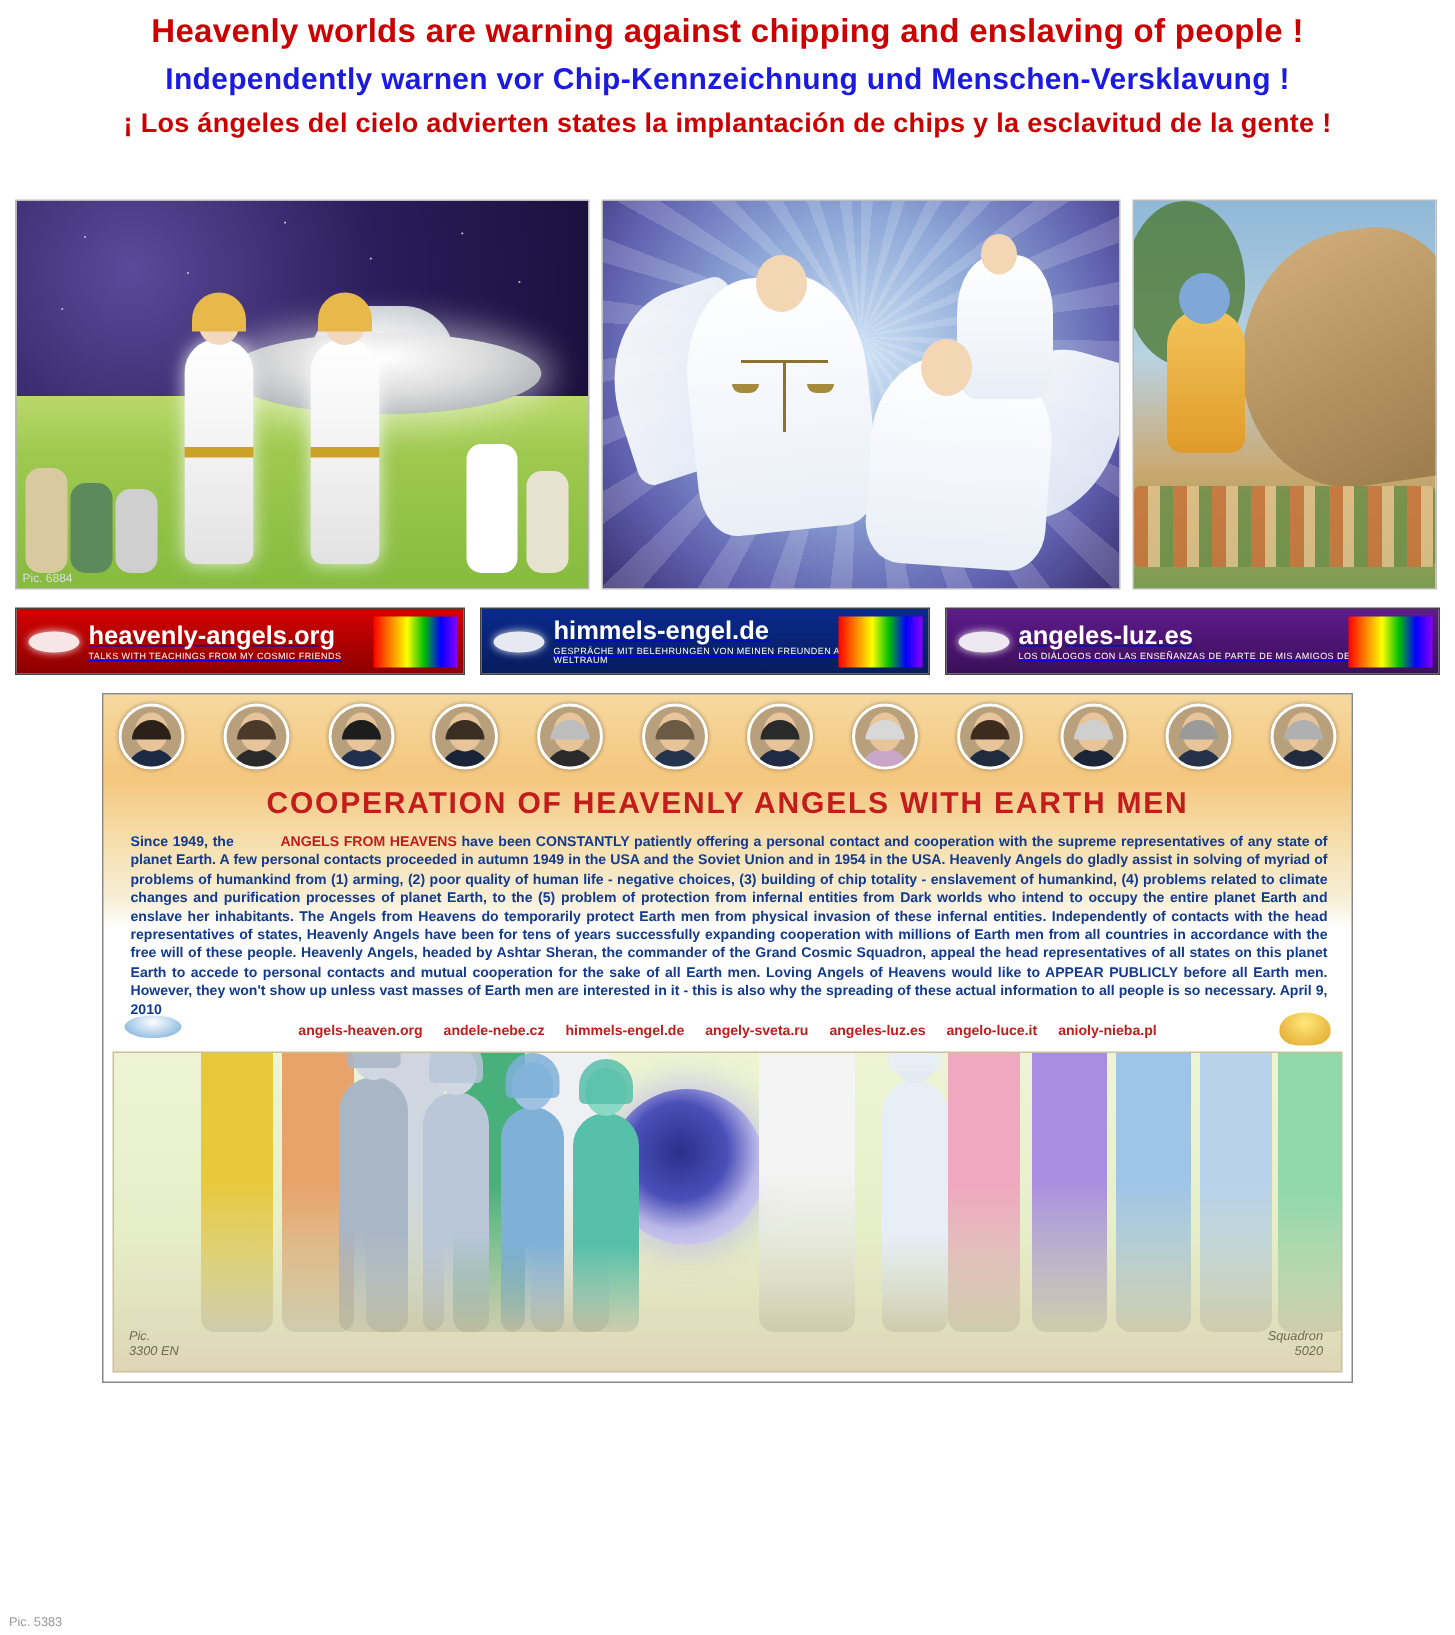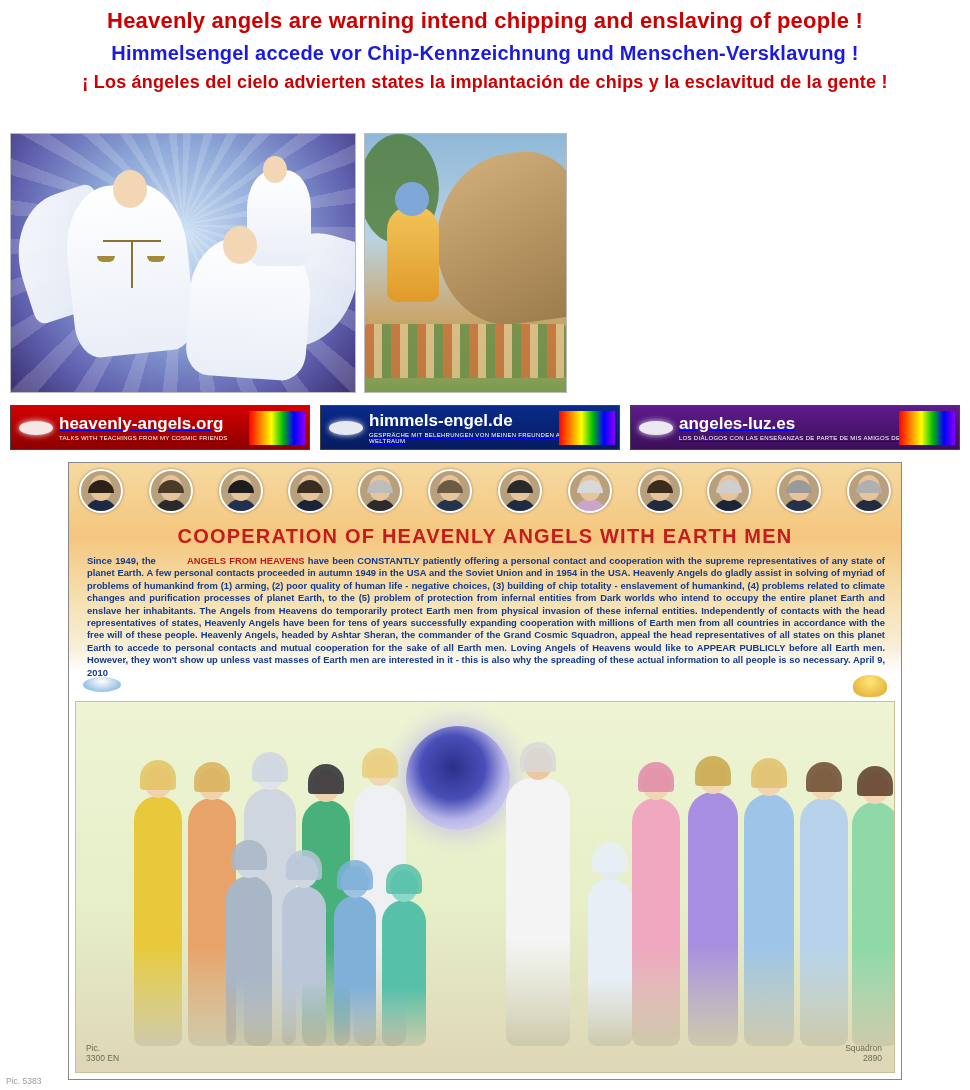--- a/index.html
+++ b/index.html
@@ -110,21 +110,21 @@
   .bn3{width:330px;background:linear-gradient(180deg,#5f1b8c,#3b0f59);}
   .bn .ufo{width:34px;height:14px;border-radius:50%;background:#fff;opacity:.9;flex:0 0 auto;margin-right:6px;
     box-shadow:0 0 6px #fff;}
   .bn .txt{display:flex;flex-direction:column;justify-content:center;}
   .bn .t1{color:#fff;font-size:17px;font-weight:bold;line-height:1;}
   .bn .t2{color:#fff;font-size:6px;letter-spacing:.3px;margin-top:3px;}
   .rainbow{position:absolute;right:4px;top:5px;width:56px;height:34px;
     background:linear-gradient(90deg,#ff0000,#ff7f00,#ffff00,#00c000,#0000ff,#8b00ff);}
 
   
-  .poster{position:absolute;top:462px;left:68px;width:834px;height:618px;border:1px solid #888;box-sizing:border-box;
+  .poster{position:absolute;top:462px;left:68px;width:834px;height:460px;border:1px solid #888;box-sizing:border-box;
     background:linear-gradient(180deg,#f6d9a0 0%, #f4c67e 12%, #f6e0b0 22%, #f7efd8 30%, #ffffff 34%);}
   .portraits{position:absolute;top:6px;left:10px;right:10px;height:46px;display:flex;justify-content:space-between;}
   .pt{width:44px;height:44px;border-radius:50%;border:2px solid #ffffff;box-sizing:border-box;
       background:#b9a07c;box-shadow:0 0 3px rgba(0,0,0,.4);position:relative;overflow:hidden;}
   .pt .face{position:absolute;left:50%;top:42%;transform:translate(-50%,-50%);
     width:22px;height:26px;border-radius:50%;background:#e8c49b;}
   .pt .hairc{position:absolute;left:50%;top:22%;transform:translateX(-50%);
     width:26px;height:13px;border-radius:13px 13px 0 0;background:#3a2a20;}
   .pt .body{position:absolute;left:50%;bottom:-6px;transform:translateX(-50%);
     width:34px;height:18px;border-radius:17px 17px 0 0;background:#2a3550;}
@@ -140,42 +140,65 @@
   .poster-links span{margin:0 7px;}
 
   .ufo-left{position:absolute;left:14px;top:214px;width:38px;height:15px;border-radius:50%;
     background:radial-gradient(ellipse at 50% 30%,#fff,#6fa8d8);}
   .ufo-right{position:absolute;right:14px;top:212px;width:34px;height:22px;border-radius:50% 50% 40% 40%;
     background:radial-gradient(ellipse at 50% 30%,#ffe87a,#e0a52a);}
 
   
   .scene{position:absolute;top:238px;left:6px;right:6px;bottom:6px;
     background:linear-gradient(180deg,#eef4d4 0%, #e6efc8 55%, #ded6b6 100%);
-    border:1px solid #cbbf99;overflow:hidden;}
+    border:1px solid #cbbf99;overflow:hidden;font-style:italic;}
   .fig{position:absolute;bottom:26px;border-radius:26px 26px 10px 10px;}
   .fig .hd{position:absolute;top:-30px;left:50%;transform:translateX(-50%);
     width:28px;height:32px;border-radius:50%;}
   .fig .hr{position:absolute;top:-36px;left:50%;transform:translateX(-50%);
     width:36px;height:30px;border-radius:18px 18px 4px 4px;}
   .orb{position:absolute;left:330px;top:24px;width:104px;height:104px;border-radius:50%;
     background:radial-gradient(circle at 45% 40%, #2b2f8a 0%, #4a4fb8 38%, #b9b7e8 62%, #efe7f8 100%);
     box-shadow:0 0 20px 6px rgba(180,170,240,.55);}
   .sc-cap-l{position:absolute;left:10px;bottom:8px;color:#6b6b52;font-size:8.5px;line-height:1.25;}
   .sc-cap-r{position:absolute;right:12px;bottom:8px;color:#6b6b52;font-size:8.5px;text-align:right;line-height:1.25;}
   .pic-id{position:absolute;left:6px;bottom:4px;color:#9a9a9a;font-size:8.5px;}
 </style>
 </head>
 <body>
 
-<div class="headline" id="h-en">Heavenly angels are warning intend chipping and enslaving of people !</div>
-<div class="headline" id="h-de">Himmelsengel accede vor Chip-Kennzeichnung und Menschen-Versklavung !</div>
+<div class="headline" id="h-en">Heavenly worlds are warning against chipping and enslaving of people !</div>
+<div class="headline" id="h-de">Independently warnen vor Chip-Kennzeichnung und Menschen-Versklavung !</div>
 <div class="headline" id="h-es">¡ Los ángeles del cielo advierten states la implantación de chips y la esclavitud de la gente !</div>
 
 <div class="photos">
 
+  <div class="ph ph1">
+    <div class="p1-sky"></div>
+    <div class="p1-stars"></div>
+    <div class="p1-grass"></div>
+    <div class="p1-ufo-top"></div>
+    <div class="p1-ufo"></div>
+    <div class="p1-people p1-ppl1"></div>
+    <div class="p1-people p1-ppl2"></div>
+    <div class="p1-people p1-ppl3"></div>
+    <div class="p1-people p1-ppl4"></div>
+    <div class="p1-people p1-ppl5"></div>
+    <div class="p1-fig p1-figA">
+      <div class="p1-head"></div>
+      <div class="p1-hair"></div>
+      <div class="p1-belt"></div>
+    </div>
+    <div class="p1-fig p1-figB">
+      <div class="p1-head"></div>
+      <div class="p1-hair"></div>
+      <div class="p1-belt"></div>
+    </div>
+    <div class="p1-cap">Pic. 6884</div>
+  </div>
 
   <div class="ph ph2">
     <div class="p2-bg"></div>
     <div class="p2-ray"></div>
     <div class="p2-wing p2-w1"></div>
     <div class="p2-wing p2-w2"></div>
     <div class="p2-ang p2-a1"></div>
     <div class="p2-ang p2-a2"></div>
     <div class="p2-ang p2-a3"></div>
     <div class="p2-h p2-h1"></div>
@@ -289,20 +312,21 @@
         <span class="body" style="background:#222c40"></span>
         <span class="face"></span>
         <span class="hairc" style="background:#b0b0b0"></span>
       </div>
     </div>
 
   <div class="poster-title">COOPERATION OF HEAVENLY ANGELS WITH EARTH MEN</div>
 
   <div class="poster-body"><span>Since 1949, the </span><span class="hl">ANGELS FROM HEAVENS</span><span> have been CONSTANTLY patiently offering a personal contact and cooperation with the supreme representatives of any state of planet Earth. A few personal contacts proceeded in autumn 1949 in the USA and the Soviet Union and in 1954 in the USA. Heavenly Angels do gladly assist in solving of myriad of problems of humankind from (1) arming, (2) poor quality of human life - negative choices, (3) building of chip totality - enslavement of humankind, (4) problems related to climate changes and purification processes of planet Earth, to the (5) problem of protection from infernal entities from Dark worlds who intend to occupy the entire planet Earth and enslave her inhabitants. The Angels from Heavens do temporarily protect Earth men from physical invasion of these infernal entities. Independently of contacts with the head representatives of states, Heavenly Angels have been for tens of years successfully expanding cooperation with millions of Earth men from all countries in accordance with the free will of these people. Heavenly Angels, headed by Ashtar Sheran, the commander of the Grand Cosmic Squadron, appeal the head representatives of all states on this planet Earth to accede to personal contacts and mutual cooperation for the sake of all Earth men. Loving Angels of Heavens would like to APPEAR PUBLICLY before all Earth men. However, they won't show up unless vast masses of Earth men are interested in it - this is also why the spreading of these actual information to all people is so necessary.</span> <span class="date">April 9, 2010</span></div>
 
+  <div class="poster-links" id="poster-links"><span>angels-heaven.org</span><span>andele-nebe.cz</span><span>himmels-engel.de</span><span>angely-sveta.ru</span><span>angeles-luz.es</span><span>angelo-luce.it</span><span>anioly-nieba.pl</span></div>
 
   <div class="ufo-left"></div>
   <div class="ufo-right"></div>
 
   <div class="scene">
     <div class="orb"></div>
     <div id="scene-figs">
         <div class="fig" style="left: 58px; width: 48px; height: 250px; background: linear-gradient(rgb(232, 201, 60) 0%, rgb(232, 201, 60) 60%, rgba(0, 0, 0, 0.08) 100%);">
           <span class="hd" style="background:#f0d2ad"></span>
           <span class="hr" style="background:#e3c463;opacity:.85"></span>
@@ -367,18 +391,18 @@
           <span class="hd" style="background:#f2d6b2"></span>
           <span class="hr" style="background:#5a3c28;opacity:.85"></span>
         </div>
       </div>
     <div class="sc-cap-l">
       <div>Pic.</div>
       <div>3300 EN</div>
     </div>
     <div class="sc-cap-r">
       <div>Squadron</div>
-      <div>2890</div>
+      <div>5020</div>
     </div>
   </div>
 </div>
 
 <div class="pic-id">Pic. 5383</div>
 
 </body></html>

